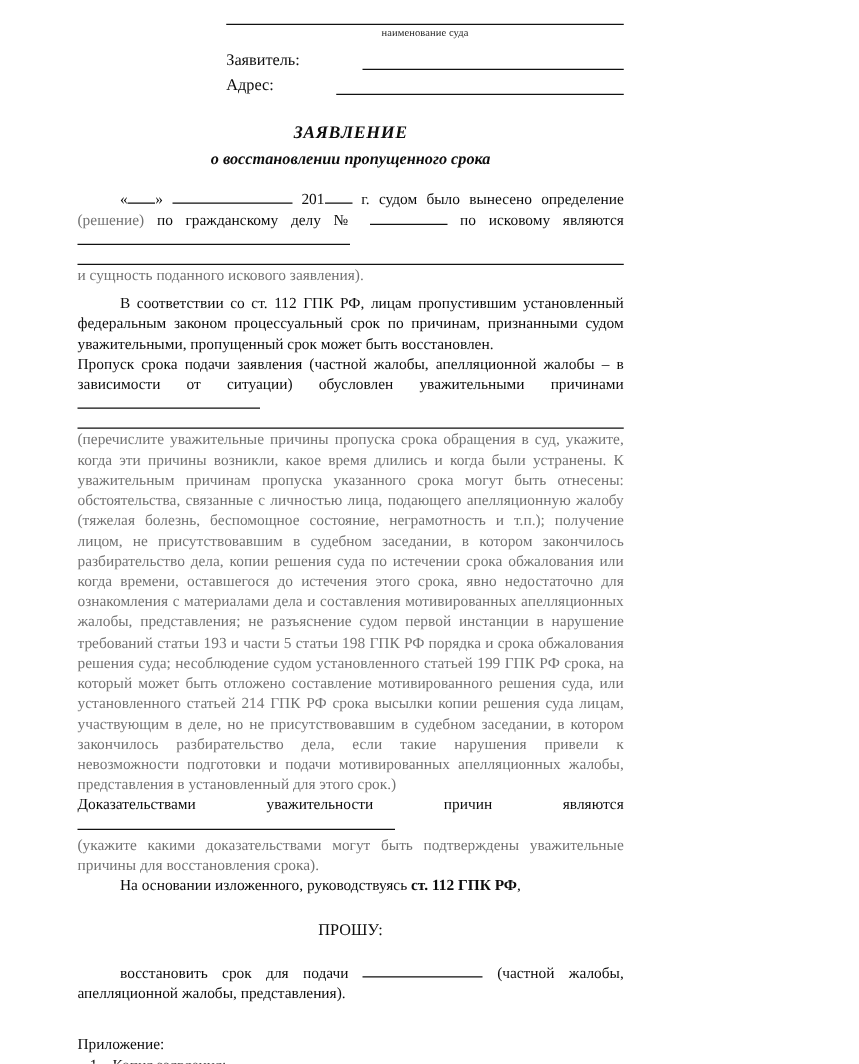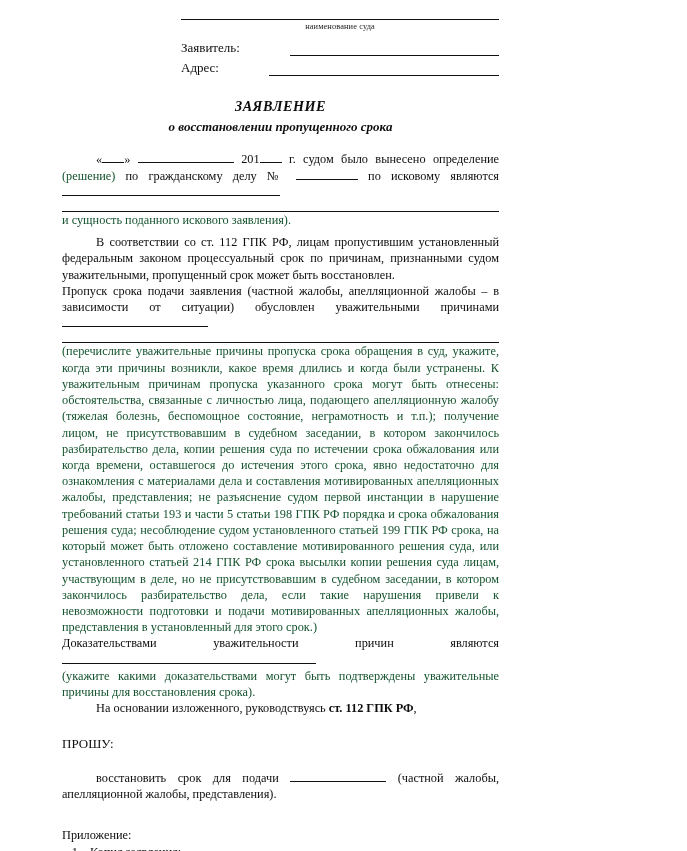--- a/index.html
+++ b/index.html
@@ -80,21 +80,21 @@
   }
 
   
   p.para {
     margin: 0;
     text-align: justify;
     text-justify: inter-word;
     hyphens: none;
   }
   .indent { text-indent: 34px; }
-  .red { color: #14532d; }
+  .red { color: #737373; }
   .bold { font-weight: bold; }
 
   .u {
     display: inline-block;
     border-bottom: 1.2px solid #111;
     vertical-align: baseline;
     height: 11px;
   }
   .u-xs { width: 22px; }
   .u-md { width: 62px; }
@@ -106,20 +106,21 @@
   }
   .rule-partial {
     display: inline-block;
     border-bottom: 1.2px solid #111;
     height: 11px;
   }
 
   .block-gap-s { height: 6px; }
 
   .prosu {
+    text-align: center;
     margin-top: 18px;
     margin-bottom: 18px;
     font-size: 13px;
   }
 
   .appendix-head { margin-top: 8px; }
   ol.appendix {
     margin: 1px 0 0 0;
     padding-left: 22px;
     list-style: decimal;

